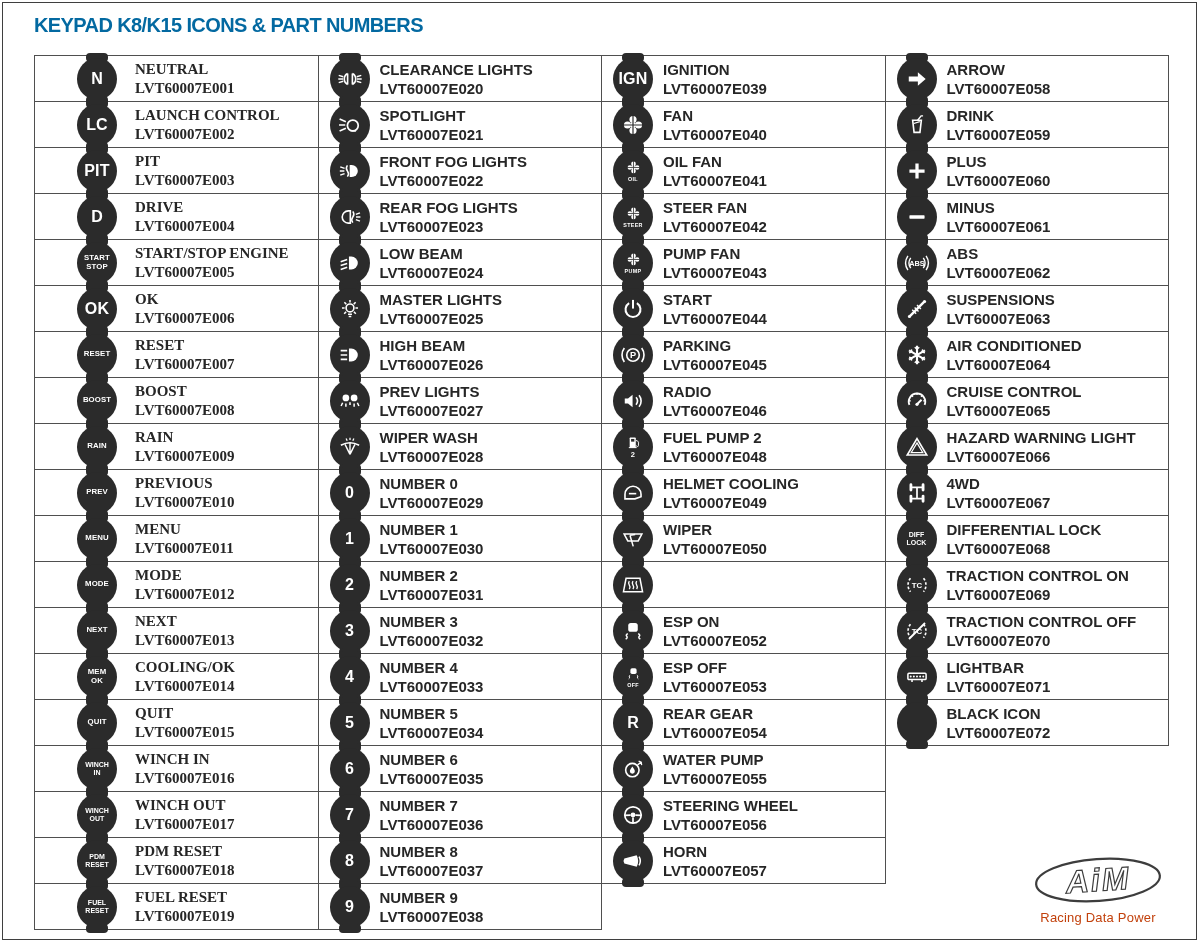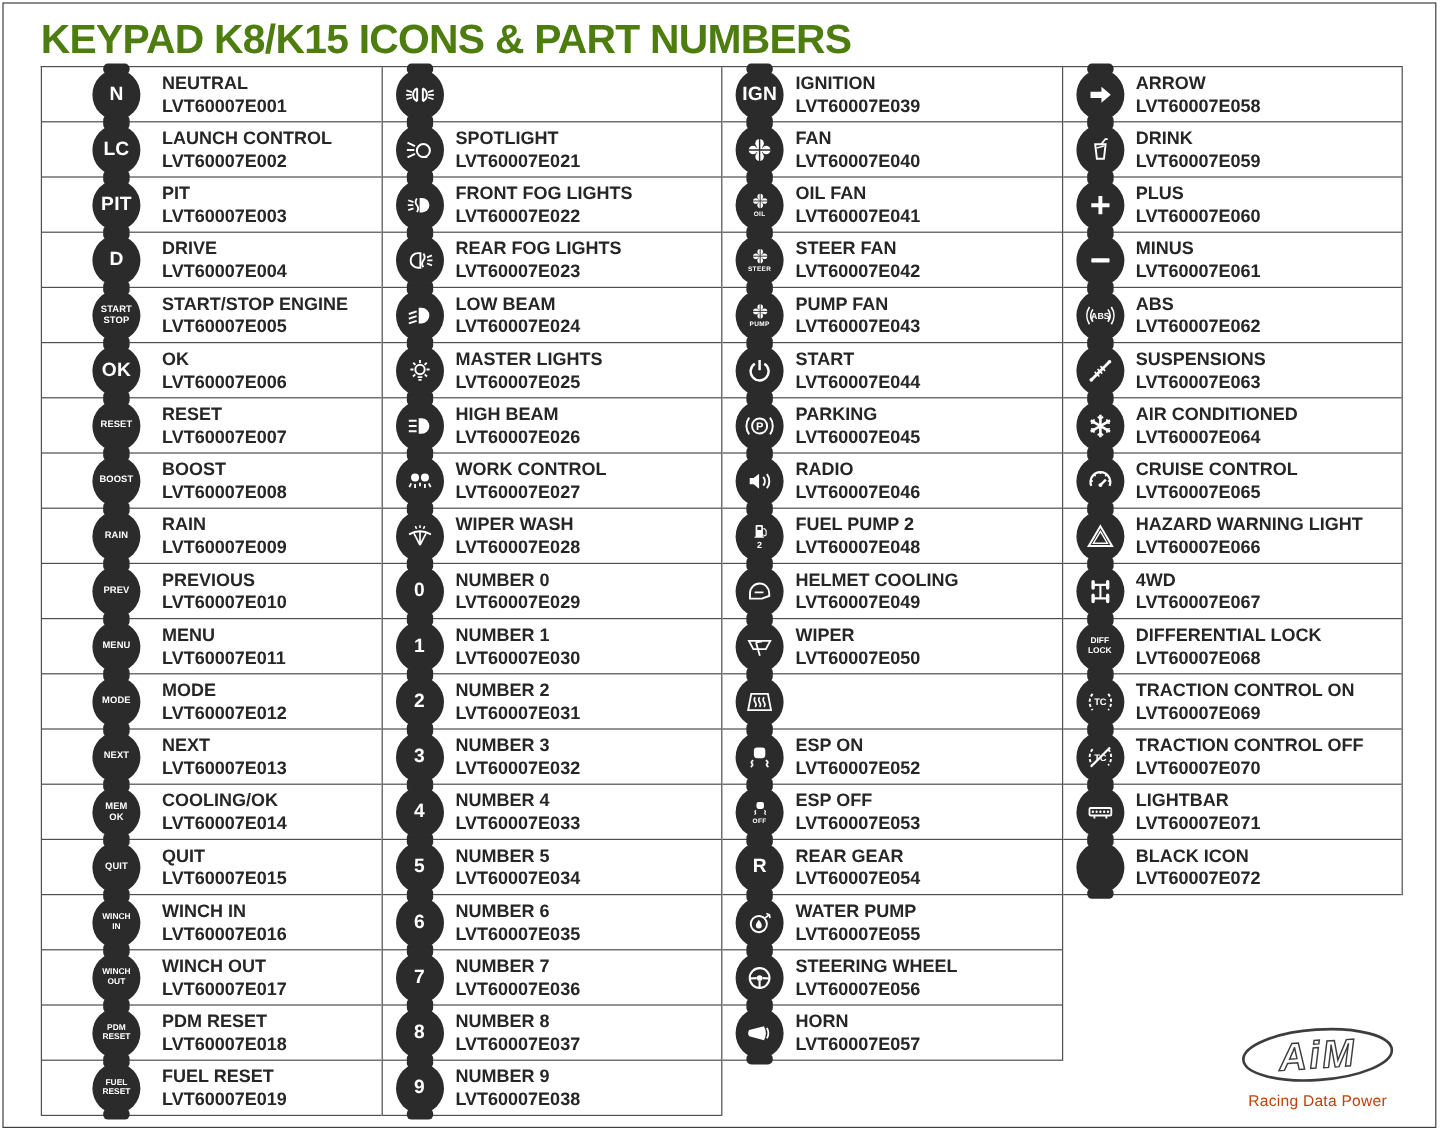--- a/index.html
+++ b/index.html
@@ -1,37 +1,37 @@
 <!DOCTYPE html>
 <html><head>
 <meta charset="utf-8">
 <style>
   html,body{margin:0;padding:0;background:#fff;}
   body{width:1200px;height:943px;font-family:"Liberation Sans",sans-serif;}
   .page{position:relative;width:1193px;height:936px;margin:2px;border:1.6px solid #3f3f3f;background:#fff;overflow:hidden;}
-  .title{position:absolute;left:31px;top:11px;font-size:34px;font-weight:bold;letter-spacing:-0.6px;color:#4d7c0f;white-space:nowrap;}
+  .title{position:absolute;left:31px;top:11px;font-size:20px;font-weight:bold;letter-spacing:-0.6px;color:#0369a1;white-space:nowrap;}
   .table{position:absolute;left:31px;top:52px;width:1135px;display:flex;align-items:flex-start;border-top:1.5px solid #4f4f4f;border-left:1.5px solid #4f4f4f;box-sizing:border-box;}
   .col{flex:1 1 0;border-right:1.5px solid #4f4f4f;min-width:0;}
   .cell{position:relative;height:46px;border-bottom:1.5px solid #4f4f4f;box-sizing:border-box;}
   
   .btn{position:absolute;left:10px;top:50%;width:42px;height:52px;transform:translateY(-50%);z-index:2;}
   .col.first .btn{left:41px;}
   .btn::before,.btn::after{content:"";position:absolute;left:50%;transform:translateX(-50%);width:22px;height:9px;border-radius:4px;background:#2b2b2b;}
   .btn::before{top:0;} .btn::after{bottom:0;}
   .disc{position:absolute;left:1px;right:1px;top:5px;bottom:5px;border-radius:50%;background:#2b2b2b;}
   .ic{position:absolute;inset:5px 1px;display:flex;flex-direction:column;align-items:center;justify-content:center;color:#fff;text-align:center;font-weight:bold;line-height:1.08;z-index:3;}
   .gl{display:block;}
   .lbl.lg{font-size:16px;}
   .lbl.md{font-size:16px;letter-spacing:.2px;}
   .lbl.sm{font-size:7.8px;letter-spacing:.1px;}
   .lbl.xs{font-size:7px;}
   .sub{font-size:5.4px;font-weight:bold;letter-spacing:.3px;margin-top:1px;}
   .sub.big{font-size:7.5px;margin-top:0;}
   .txt{position:absolute;left:61px;top:50%;transform:translateY(-50%);}
-  .col.first .txt{left:100px;}
+  .col.first .txt{left:100px;font-family:Liberation Serif, serif;}
   .nm,.pn{display:block;font-size:15px;font-weight:bold;color:#262626;line-height:19px;white-space:nowrap;}
   .logo{position:absolute;right:28px;bottom:14px;width:140px;text-align:center;}
   .tag{font-size:13px;color:#c2410c;margin-top:1px;letter-spacing:.2px;}
 </style>
 </head>
 <body>
 
 <div class="page">
   <div class="title">KEYPAD K8/K15 ICONS &amp; PART NUMBERS</div>
   <div class="table" id="parts-table">
@@ -269,20 +269,24 @@
         <div class="cell">
           <span class="btn">
             <span class="disc"></span>
             <span class="ic">
               <svg class="gl" viewBox="0 0 24 24" width="26" height="26">
                 <path d="M9.8 7 A5.6 5.6 0 0 0 9.8 17 M9.8 7 V17 M14.2 7 A5.6 5.6 0 0 1 14.2 17 M14.2 7 V17" fill="none" stroke="#fff" stroke-width="1.5"></path>
                 <path d="M1.6 8.6 L5.8 9.9 M1.2 12 H5.6 M1.6 15.4 L5.8 14.1 M22.4 8.6 L18.2 9.9 M22.8 12 H18.4 M22.4 15.4 L18.2 14.1" stroke="#fff" stroke-width="1.3"></path>
               </svg>
             </span>
           </span>
+          <span class="txt">
+            <span class="nm">CLEARANCE LIGHTS</span>
+            <span class="pn">LVT60007E020</span>
+          </span>
         </div>
         <div class="cell">
           <span class="btn">
             <span class="disc"></span>
             <span class="ic">
               <svg class="gl" viewBox="0 0 24 24" width="26" height="26">
                 <circle cx="14.6" cy="12.4" r="5" fill="none" stroke="#fff" stroke-width="1.6"></circle>
                 <path d="M13.2 17.4 h4.4" stroke="#fff" stroke-width="1.4"></path>
                 <path d="M2.4 6.4 L8.2 9 M1.9 12 H7.6 M2.4 17.6 L8.2 15" stroke="#fff" stroke-width="1.5"></path>
               </svg>
@@ -376,21 +380,21 @@
             <span class="disc"></span>
             <span class="ic">
               <svg class="gl" viewBox="0 0 24 24" width="26" height="26">
                 <circle cx="8.2" cy="9.2" r="3.1" fill="#fff"></circle>
                 <circle cx="15.8" cy="9.2" r="3.1" fill="#fff"></circle>
                 <path d="M5.2 13.6 L3.8 16.6 M8.2 14.2 V17.2 M15.8 14.2 V17.2 M18.8 13.6 L20.2 16.6 M12 13.2 v2.6" stroke="#fff" stroke-width="1.4"></path>
               </svg>
             </span>
           </span>
           <span class="txt">
-            <span class="nm">WORK CONTROL</span>
+            <span class="nm">PREV LIGHTS</span>
             <span class="pn">LVT60007E027</span>
           </span>
         </div>
         <div class="cell">
           <span class="btn">
             <span class="disc"></span>
             <span class="ic">
               <svg class="gl" viewBox="0 0 24 24" width="26" height="26">
                 <path d="M3.6 10.4 Q12 5.8 20.4 10.4" fill="none" stroke="#fff" stroke-width="1.5"></path>
                 <path d="M12 18.8 L7.4 9.6 M12 18.8 L12 8.2 M12 18.8 L16.6 9.6" stroke="#fff" stroke-width="1.3"></path>

